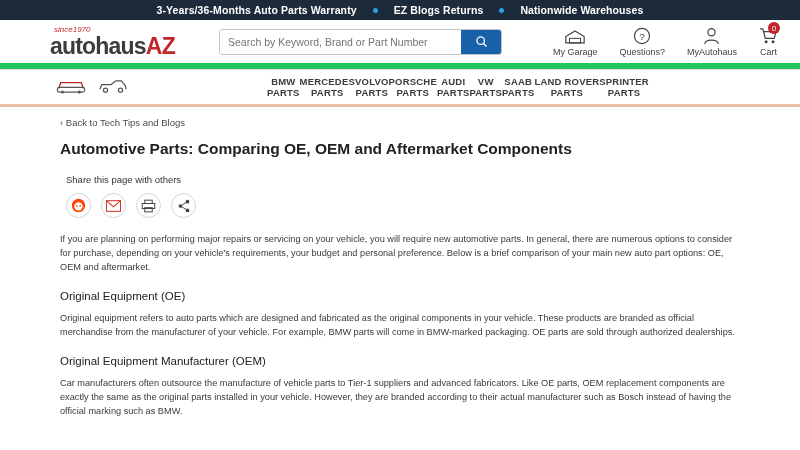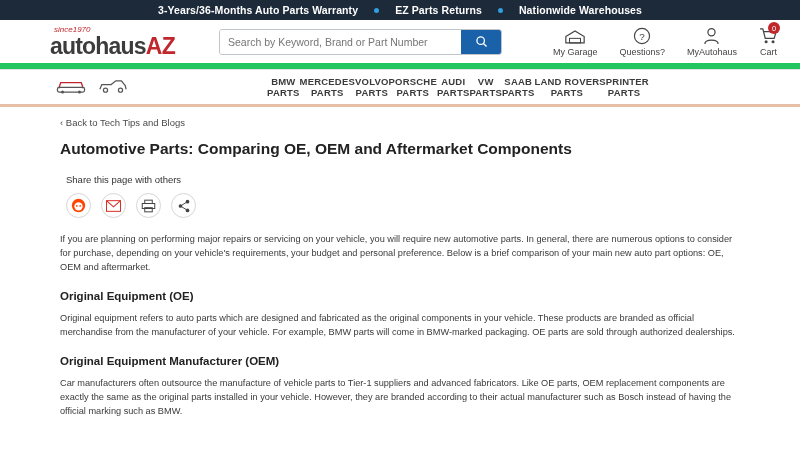--- a/index.html
+++ b/index.html
@@ -109,31 +109,31 @@
     width: 25px; height: 25px; border-radius: 50%;
     border: 1px solid #d6d6d6; background: #fff;
     display: flex; align-items: center; justify-content: center;
     cursor: pointer;
   }
   p.body {
     font-size: 9.2px; line-height: 14px; color: #3a3a3a;
     margin: 0 0 16px 0; text-align: left;
   }
   h2.sec {
-    font-size: 11.5px; color: #222; font-weight: bold;
+    font-size: 11.5px; color: #222; font-weight: normal;
     margin: 0 0 9px 0;
   }
 </style>
 </head>
 <body>
 
 <div class="promo-bar">
   <span class="promo-item">3-Years/36-Months Auto Parts Warranty</span>
   <span class="promo-dot"></span>
-  <span class="promo-item">EZ Parts Returns</span>
+  <span class="promo-item">EZ Blogs Returns</span>
   <span class="promo-dot"></span>
   <span class="promo-item">Nationwide Warehouses</span>
 </div>
 
 <div class="header">
   <div class="logo-wrap">
     <div class="logo-since">since1970</div>
     <div class="logo-text">
       <span>autohaus</span><span class="az">AZ</span>
     </div>

